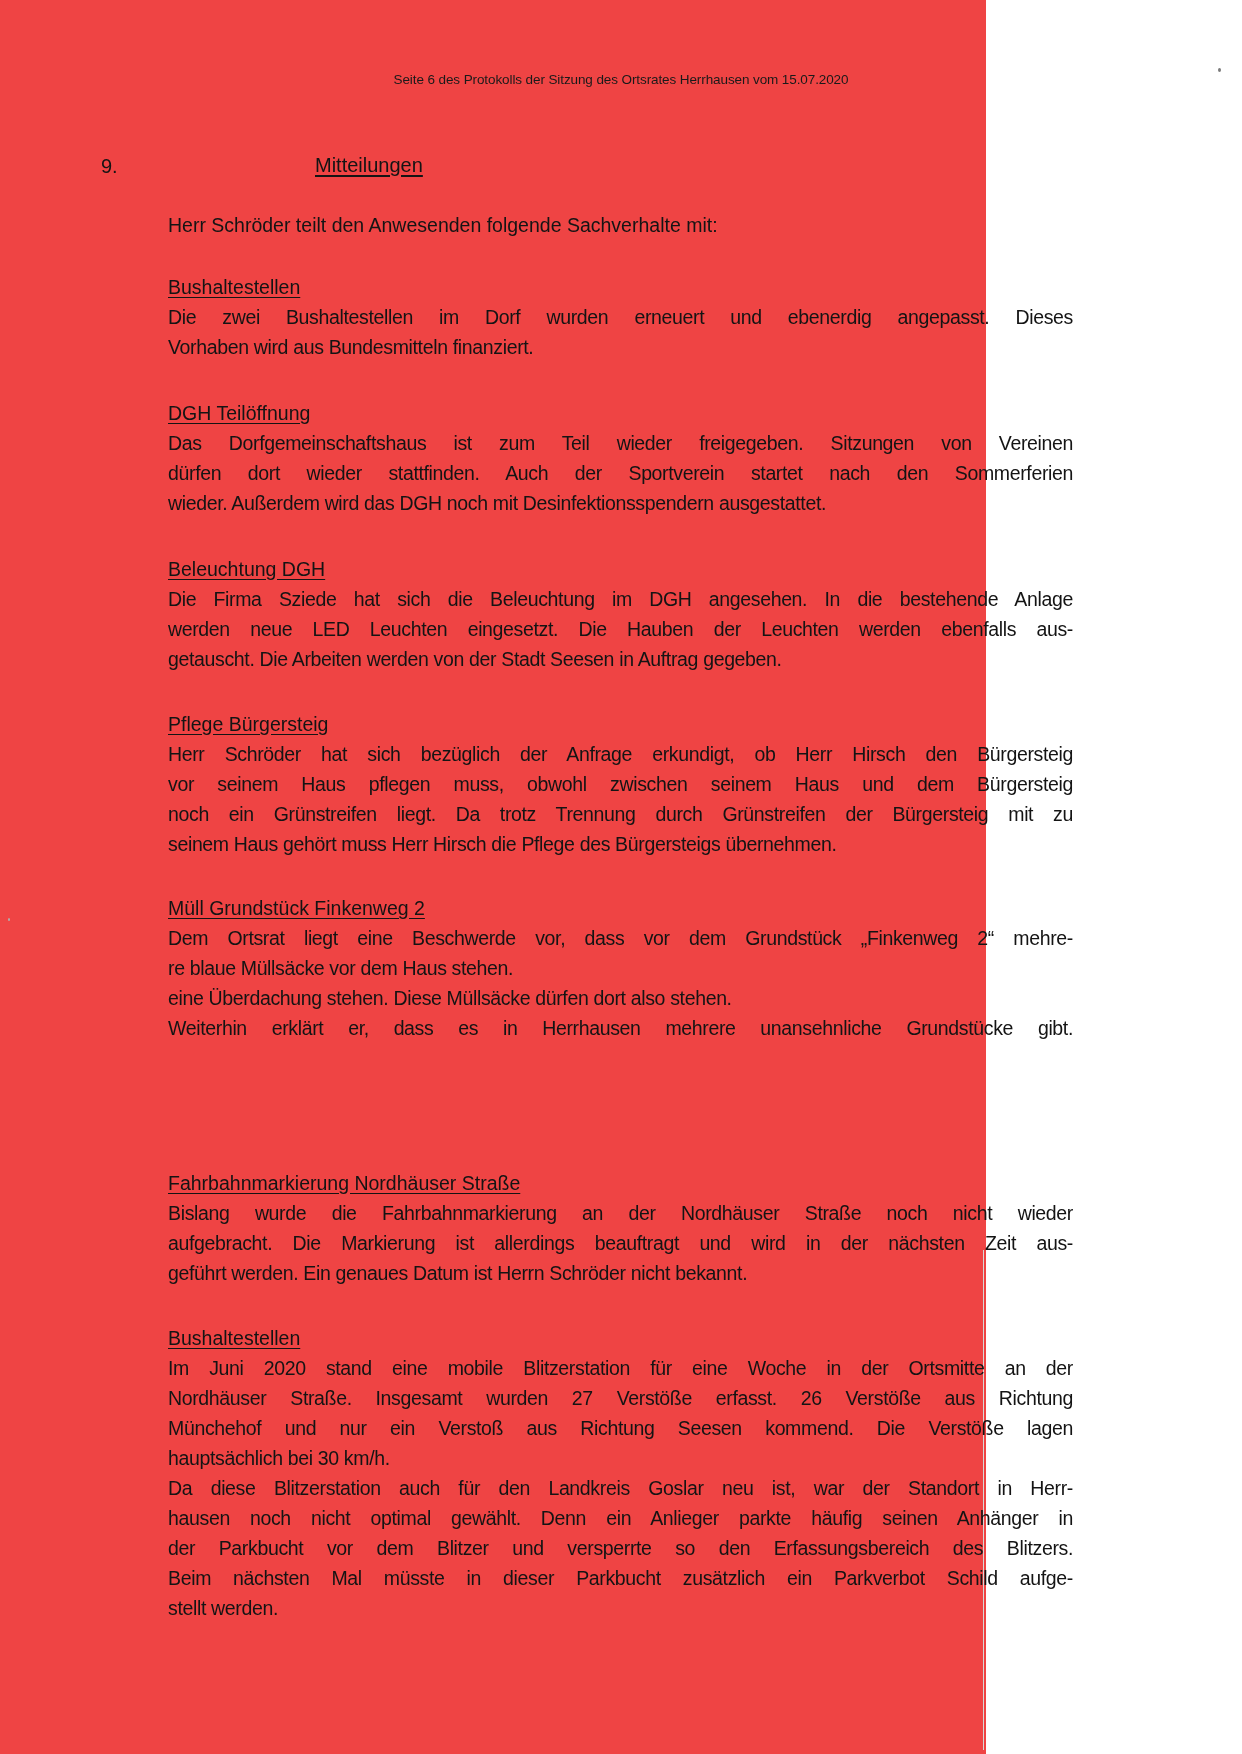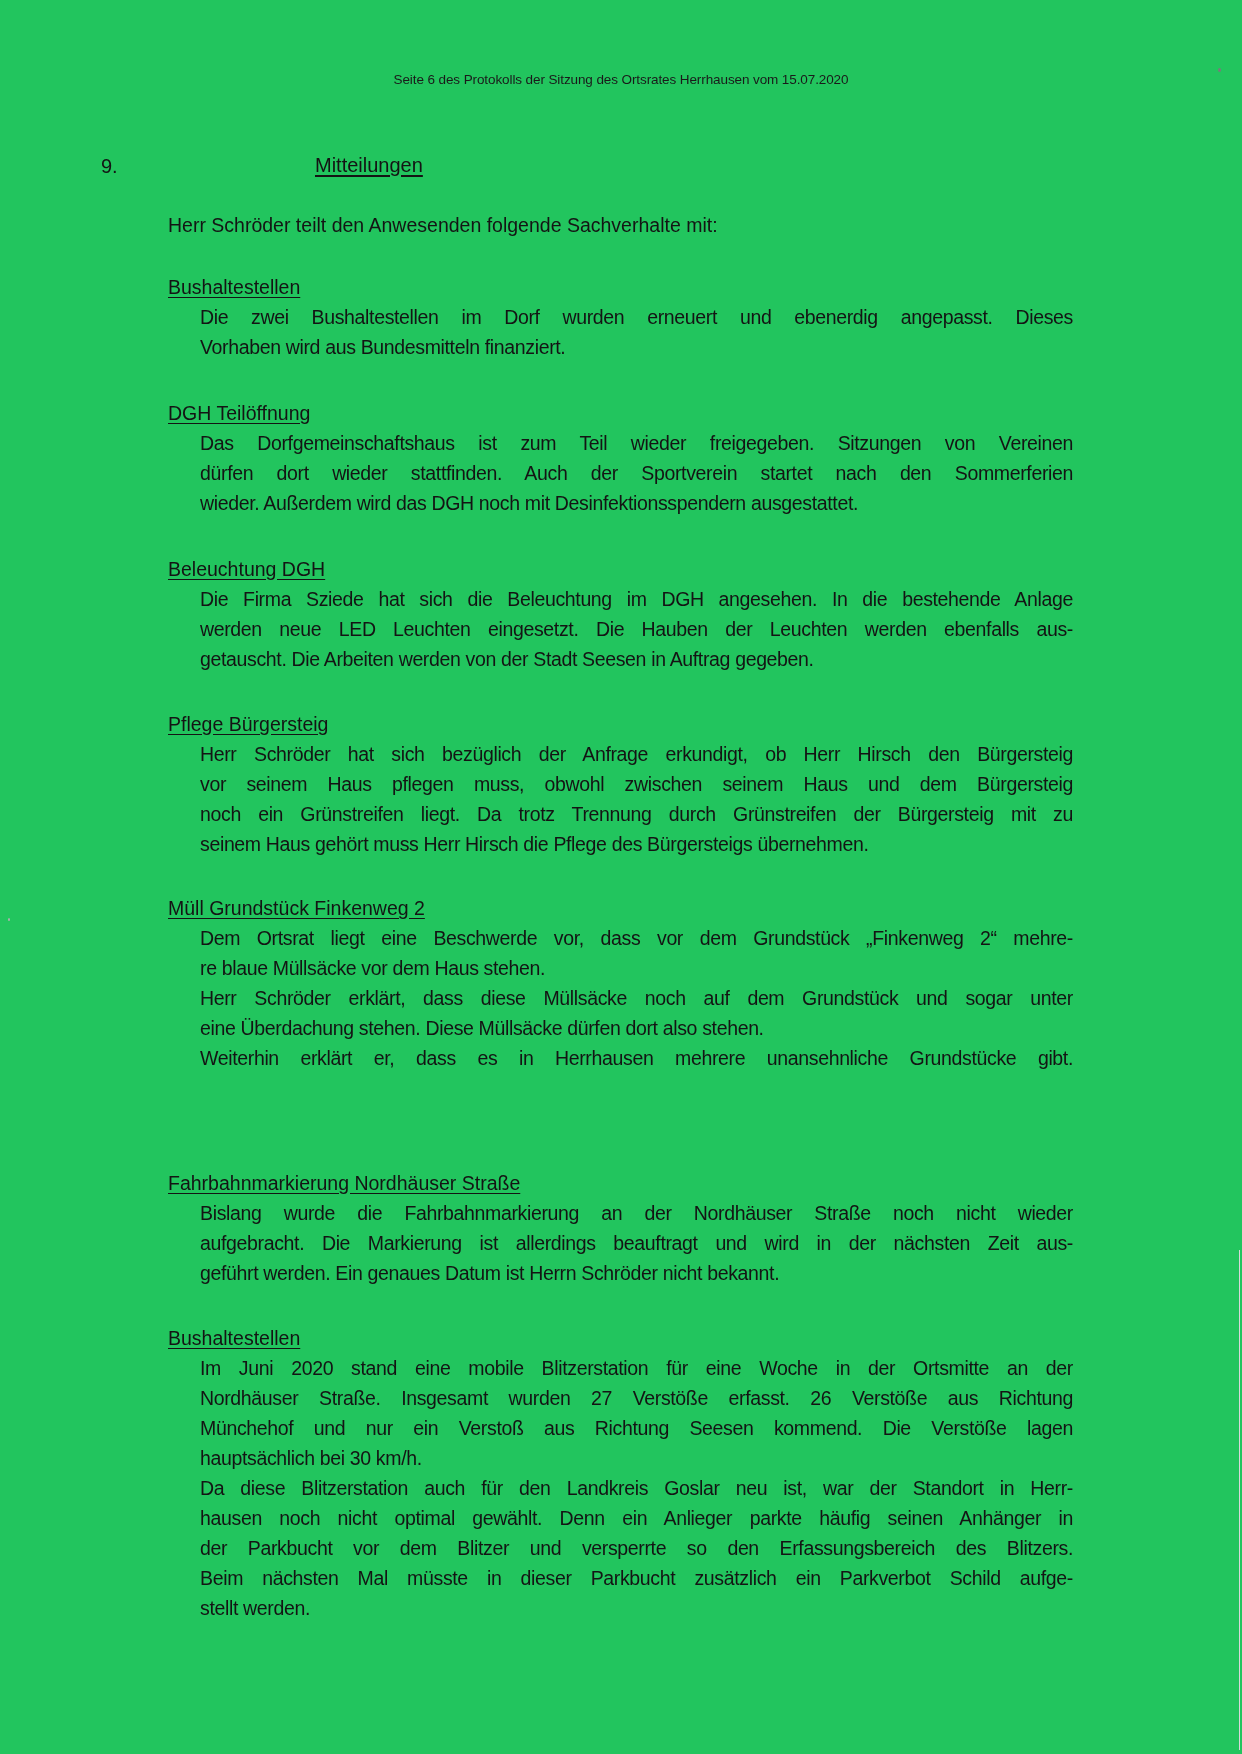--- a/index.html
+++ b/index.html
@@ -11,23 +11,23 @@
       width: 1242px;
       height: 1754px;
       position: relative;
       overflow: hidden;
       font-family: "Liberation Sans", sans-serif;
       color: #141414;
     }
     .page {
       position: absolute;
       left: 0; top: 0;
-      width: 1242px;
+      width: 986px;
       height: 1754px;
-      background: #22c55e;
+      background: #ef4444;
     }
     .running-header {
       position: absolute;
       top: 72px;
       left: 0;
       width: 1242px;
       text-align: center;
       font-size: 13.5px;
       letter-spacing: -0.1px;
       color: #1a1a1a;
@@ -66,21 +66,20 @@
       white-space: nowrap;
     }
     .line {
       font-size: 19.5px;
       line-height: 30px;
       height: 30px;
       white-space: nowrap;
       text-align: justify;
       text-align-last: justify;
       letter-spacing: -0.35px;
-      margin-left: 32px;
     }
     .line.last {
       text-align-last: left;
     }
     .scan-mark {
       position: absolute;
       background: #7a7a7a;
       border-radius: 50%;
     }
     .scan-edge {
@@ -130,21 +129,20 @@
     <div class="line">Herr Schröder hat sich bezüglich der Anfrage erkundigt, ob Herr Hirsch den Bürgersteig</div>
     <div class="line">vor seinem Haus pflegen muss, obwohl zwischen seinem Haus und dem Bürgersteig</div>
     <div class="line">noch ein Grünstreifen liegt. Da trotz Trennung durch Grünstreifen der Bürgersteig mit zu</div>
     <div class="line last">seinem Haus gehört muss Herr Hirsch die Pflege des Bürgersteigs übernehmen.</div>
   </div>
 
   <div class="block" style="top:893px;">
     <div class="subhead">Müll Grundstück Finkenweg 2</div>
     <div class="line">Dem Ortsrat liegt eine Beschwerde vor, dass vor dem Grundstück „Finkenweg 2“ mehre-</div>
     <div class="line last">re blaue Müllsäcke vor dem Haus stehen.</div>
-    <div class="line">Herr Schröder erklärt, dass diese Müllsäcke noch auf dem Grundstück und sogar unter</div>
     <div class="line last">eine Überdachung stehen. Diese Müllsäcke dürfen dort also stehen.</div>
     <div class="line">Weiterhin erklärt er, dass es in Herrhausen mehrere unansehnliche Grundstücke gibt.</div>
   </div>
 
   <div class="block" style="top:1168px;">
     <div class="subhead">Fahrbahnmarkierung Nordhäuser Straße</div>
     <div class="line">Bislang wurde die Fahrbahnmarkierung an der Nordhäuser Straße noch nicht wieder</div>
     <div class="line">aufgebracht. Die Markierung ist allerdings beauftragt und wird in der nächsten Zeit aus-</div>
     <div class="line last">geführt werden. Ein genaues Datum ist Herrn Schröder nicht bekannt.</div>
   </div>

